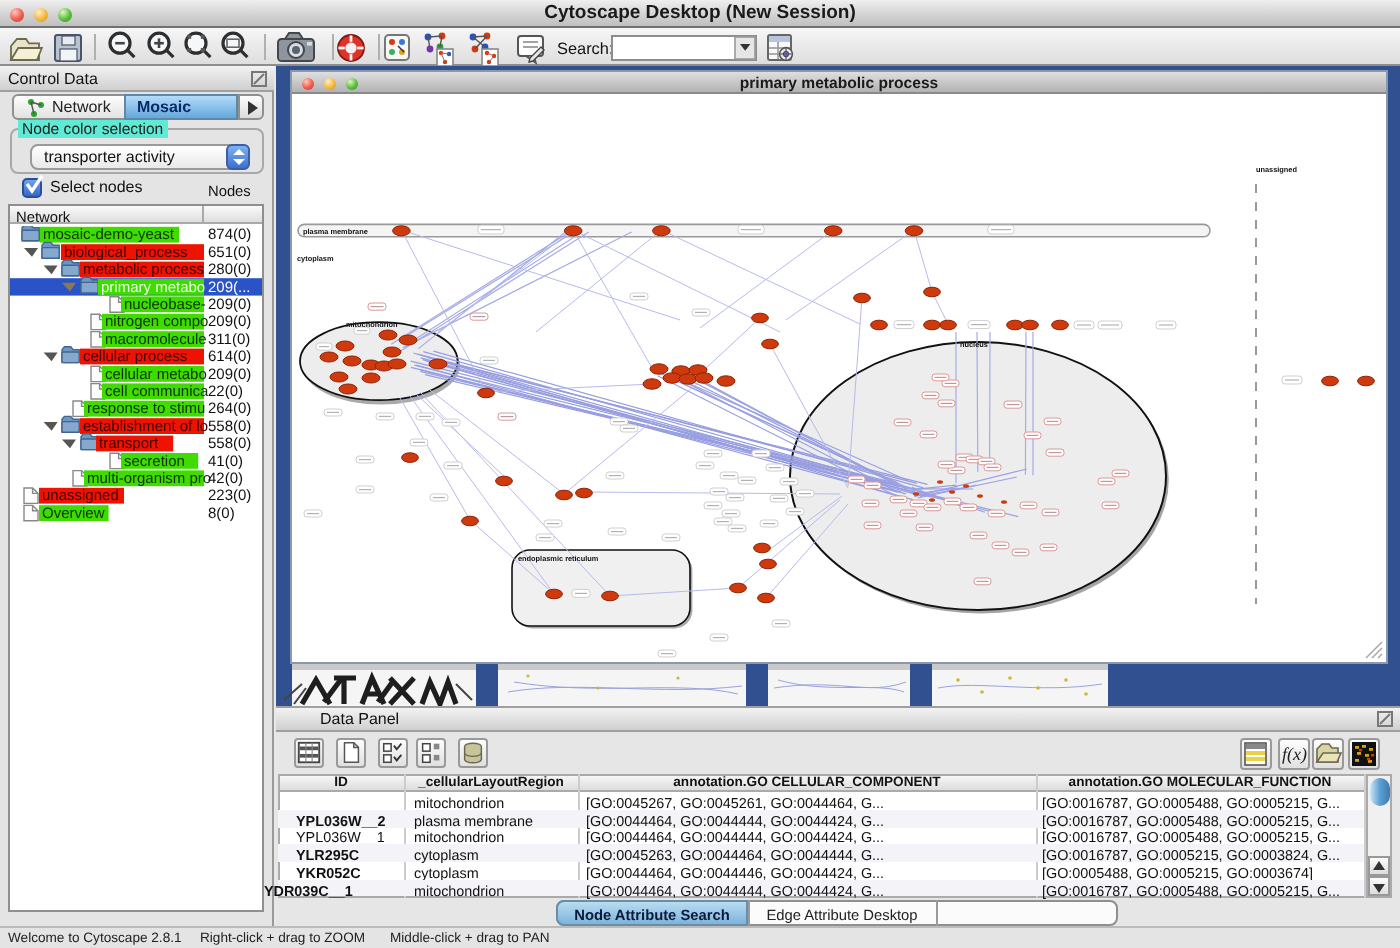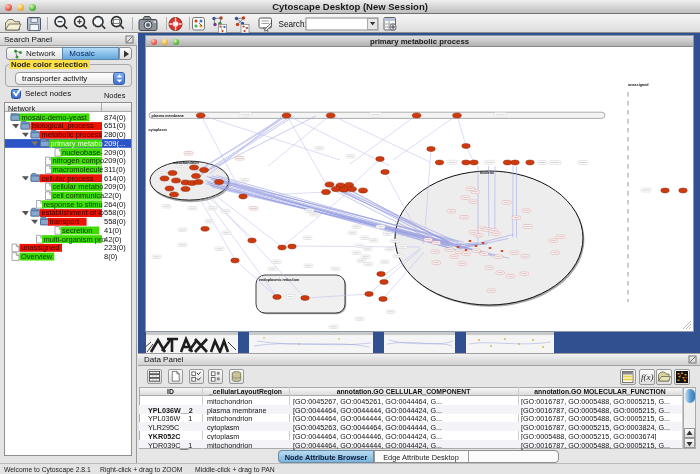--- a/index.html
+++ b/index.html
@@ -134,44 +134,44 @@
       <line x1="9" y1="6.8" x2="9" y2="12.2" stroke="#447" stroke-width="0.6"></line>
       <line x1="6.3" y1="9.5" x2="11.7" y2="9.5" stroke="#447" stroke-width="0.6"></line>
 </g>
 </svg>
 <div class="sep" style="left:46.5px"></div>
 <div class="sep" style="left:131.5px"></div>
 <div class="sep" style="left:165.5px"></div>
 <div class="sep" style="left:188.5px"></div>
 <div class="abs" style="left:0;top:33px;width:137px;height:430px;background:#e4e4e4;border-right:1px solid #9a9a9a"></div>
 <div class="abs" style="left:0;top:33px;width:137px;height:13px;background:linear-gradient(#f2f2f2,#d0d0d0);border-bottom:1px solid #a0a0a0"></div>
-<div class="abs" style="left:4px;top:35px;font-size:8px;color:#111">Search Panel</div>
+<div class="abs" style="left:4px;top:35px;font-size:8px;color:#111">Control Data</div>
 <svg class="abs" style="left:125px;top:35px" width="9" height="9">
     <rect x="1" y="1" width="7" height="7" fill="none" stroke="#777" stroke-width="1"></rect>
     <line x1="2" y1="7" x2="7" y2="2" stroke="#777" stroke-width="1"></line>
   </svg>
 <div class="abs" style="left:6px;top:47px;width:113px;height:13px;background:linear-gradient(#fdfdfd,#e2e2e2);border:1px solid #8f8f8f;border-radius:3px 0 0 3px"></div>
 <div class="abs" style="left:62px;top:47px;width:57px;height:13px;background:linear-gradient(#b4dbf8,#64a8dc);border:1px solid #5f87a8"></div>
 <div class="abs" style="left:119px;top:47px;width:13px;height:13px;background:linear-gradient(#fdfdfd,#dcdcdc);border:1px solid #8f8f8f;border-radius:0 3px 3px 0"></div>
 <svg class="abs" style="left:122px;top:50px" width="8" height="8">
     <path d="M2 0.5 L7 4 L2 7.5 z" fill="#333"></path>
   </svg>
 <svg class="abs" style="left:13px;top:49px" width="10" height="10">
 <circle cx="2.5" cy="2" r="1.5" fill="#2aa52a"></circle>
     <circle cx="7.5" cy="3.5" r="1.5" fill="#2aa52a"></circle>
     <circle cx="4" cy="8" r="1.5" fill="#2aa52a"></circle>
 <g stroke="#555" stroke-width="0.7">
       <line x1="2.5" y1="2" x2="7.5" y2="3.5"></line>
       <line x1="2.5" y1="2" x2="4" y2="8"></line>
     </g>
   </svg>
 <div class="abs" style="left:26px;top:49px;font-size:8px;color:#222">Network</div>
-<div class="abs" style="left:62px;top:49px;width:40px;text-align:center;font-size:8px;font-weight:normal;color:#0a2a6a">Mosaic</div>
+<div class="abs" style="left:62px;top:49px;width:40px;text-align:center;font-size:8px;font-weight:bold;color:#0a2a6a">Mosaic</div>
 <div class="abs" style="left:5px;top:64px;width:127px;height:23px;border:1px solid #a8a8a8;border-radius:4px"></div>
-<div class="abs" style="left:9px;top:60px;background:#fde047;padding:0 2px;font-size:7.8px;font-weight:bold;color:#222">Node color selection</div>
+<div class="abs" style="left:9px;top:60px;background:#5eead4;padding:0 2px;font-size:7.8px;font-weight:normal;color:#222">Node color selection</div>
 <div class="abs" style="left:15px;top:71.5px;width:110px;height:13px;background:linear-gradient(#ffffff,#e9e9e9);border:1px solid #9a9a9a;border-radius:4px"></div>
 <div class="abs" style="left:113px;top:71.5px;width:12px;height:13px;background:linear-gradient(#7fb2f0,#3d6fd0);border:1px solid #3a5fa8;border-radius:3px"></div>
 <svg class="abs" style="left:114.5px;top:73.5px" width="9" height="9">
     <path d="M4.5 0.5 L7.5 3.5 L1.5 3.5 z" fill="#fff"></path>
     <path d="M4.5 8.5 L7.5 5.5 L1.5 5.5 z" fill="#fff"></path>
   </svg>
 <div class="abs" style="left:22px;top:74px;font-size:8px;color:#111">transporter activity</div>
 <div class="abs" style="left:11px;top:88.5px;width:10px;height:10px;background:linear-gradient(#6ea4e8,#3468c8);border:1px solid #2a4f9a;border-radius:2.5px"></div>
 <svg class="abs" style="left:11px;top:85.5px" width="12" height="12">
     <path d="M2.5 6 L5 9.5 L10 2" fill="none" stroke="#fff" stroke-width="1.7"></path>
@@ -691,21 +691,21 @@
       <circle cx="380" cy="12" r="0.9"></circle>
       <circle cx="394" cy="8" r="0.9"></circle>
       <circle cx="404" cy="15" r="0.9"></circle>
       <circle cx="125" cy="6" r="0.8"></circle>
       <circle cx="160" cy="12" r="0.8"></circle>
       <circle cx="200" cy="7" r="0.8"></circle>
     </g>
 </svg>
 <div class="abs" style="left:138px;top:353px;width:562px;height:110px;background:#e6e6e6"></div>
 <div class="abs" style="left:138px;top:353px;width:562px;height:13px;background:linear-gradient(#f2f2f2,#d0d0d0);border-top:1px solid #9f9f9f;border-bottom:1px solid #a0a0a0"></div>
-<div class="abs" style="left:144px;top:355px;font-size:8px;color:#111">Data Panel</div>
+<div class="abs" style="left:160px;top:355px;font-size:8px;color:#111">Data Panel</div>
 <svg class="abs" style="left:688px;top:355px" width="9" height="9">
     <rect x="1" y="1" width="7" height="7" fill="none" stroke="#777" stroke-width="1"></rect>
     <line x1="2" y1="7" x2="7" y2="2" stroke="#777" stroke-width="1"></line>
   </svg>
 <div class="icobtn" style="left:147px;top:369px;width:15px;height:15px"></div>
 <svg class="abs" style="left:148px;top:370px" width="13" height="13" viewBox="0 0 13 14">
     <rect x="1" y="1.5" width="11" height="10.5" fill="#fff" stroke="#444" stroke-width="1"></rect>
     <rect x="1.5" y="3.5" width="10" height="2" fill="#555"></rect>
     <rect x="1.5" y="7.5" width="10" height="2" fill="#555"></rect>
     <line x1="4.8" y1="1.5" x2="4.8" y2="12" stroke="#888" stroke-width="0.6"></line>
@@ -787,45 +787,45 @@
 <div class="abs" style="left:139px;top:404.9px;width:543px;height:8.7px;background:#f4f4f8"></div>
 <div class="abs" style="left:148px;top:405.7px;font-size:7.2px;font-weight:bold;color:#111">YPL036W__2</div>
 <div class="abs" style="left:207px;top:405.7px;font-size:7.2px;color:#111">plasma membrane</div>
 <div class="abs" style="left:293px;top:405.7px;font-size:7.2px;color:#111;width:224px;white-space:nowrap;overflow:hidden">[GO:0044464, GO:0044444, GO:0044424, G...</div>
 <div class="abs" style="left:521px;top:405.7px;font-size:7.2px;color:#111;width:160px;white-space:nowrap;overflow:hidden">[GO:0016787, GO:0005488, GO:0005215, G...</div>
 <div class="abs" style="left:148px;top:414.4px;font-size:7.2px;font-weight:normal;color:#111">YPL036W__1</div>
 <div class="abs" style="left:207px;top:414.4px;font-size:7.2px;color:#111">mitochondrion</div>
 <div class="abs" style="left:293px;top:414.4px;font-size:7.2px;color:#111;width:224px;white-space:nowrap;overflow:hidden">[GO:0044464, GO:0044444, GO:0044424, G...</div>
 <div class="abs" style="left:521px;top:414.4px;font-size:7.2px;color:#111;width:160px;white-space:nowrap;overflow:hidden">[GO:0016787, GO:0005488, GO:0005215, G...</div>
 <div class="abs" style="left:139px;top:422.3px;width:543px;height:8.7px;background:#f4f4f8"></div>
-<div class="abs" style="left:148px;top:423.1px;font-size:7.2px;font-weight:normal;color:#111">YLR295C</div>
+<div class="abs" style="left:148px;top:423.1px;font-size:7.2px;font-weight:bold;color:#111">YLR295C</div>
 <div class="abs" style="left:207px;top:423.1px;font-size:7.2px;color:#111">cytoplasm</div>
 <div class="abs" style="left:293px;top:423.1px;font-size:7.2px;color:#111;width:224px;white-space:nowrap;overflow:hidden">[GO:0045263, GO:0044464, GO:0044444, G...</div>
 <div class="abs" style="left:521px;top:423.1px;font-size:7.2px;color:#111;width:160px;white-space:nowrap;overflow:hidden">[GO:0016787, GO:0005215, GO:0003824, G...</div>
 <div class="abs" style="left:148px;top:431.8px;font-size:7.2px;font-weight:bold;color:#111">YKR052C</div>
 <div class="abs" style="left:207px;top:431.8px;font-size:7.2px;color:#111">cytoplasm</div>
 <div class="abs" style="left:293px;top:431.8px;font-size:7.2px;color:#111;width:224px;white-space:nowrap;overflow:hidden">[GO:0044464, GO:0044446, GO:0044424, G...</div>
 <div class="abs" style="left:521px;top:431.8px;font-size:7.2px;color:#111;width:160px;white-space:nowrap;overflow:hidden">[GO:0005488, GO:0005215, GO:0003674]</div>
 <div class="abs" style="left:139px;top:439.7px;width:543px;height:8.7px;background:#f4f4f8"></div>
-<div class="abs" style="left:148px;top:440.5px;font-size:7.2px;font-weight:normal;color:#111">YDR039C__1</div>
+<div class="abs" style="left:132px;top:440.5px;font-size:7.2px;font-weight:bold;color:#111">YDR039C__1</div>
 <div class="abs" style="left:207px;top:440.5px;font-size:7.2px;color:#111">mitochondrion</div>
 <div class="abs" style="left:293px;top:440.5px;font-size:7.2px;color:#111;width:224px;white-space:nowrap;overflow:hidden">[GO:0044464, GO:0044444, GO:0044424, G...</div>
 <div class="abs" style="left:521px;top:440.5px;font-size:7.2px;color:#111;width:160px;white-space:nowrap;overflow:hidden">[GO:0016787, GO:0005488, GO:0005215, G...</div>
 <div class="abs" style="left:683px;top:387px;width:13px;height:62px;background:#f0f0f0;border:1px solid #aaa"></div>
 <div class="abs" style="left:684.5px;top:389px;width:10px;height:14px;background:linear-gradient(90deg,#cfe4f7,#5b9fd4 50%,#3d7ab0);border-radius:5px"></div>
 <div class="abs" style="left:684px;top:428px;width:11px;height:10px;background:linear-gradient(#fdfdfd,#dcdcdc);border:1px solid #999"></div>
 <div class="abs" style="left:684px;top:438px;width:11px;height:10px;background:linear-gradient(#fdfdfd,#dcdcdc);border:1px solid #999"></div>
 <svg class="abs" style="left:685px;top:429px" width="9" height="8">
     <path d="M4.5 1.5 L7.5 6 L1.5 6 z" fill="#333"></path>
   </svg>
 <svg class="abs" style="left:685px;top:440px" width="9" height="8">
     <path d="M4.5 6.5 L7.5 2 L1.5 2 z" fill="#333"></path>
   </svg>
 <div class="abs" style="left:278px;top:450px;width:281px;height:13px;background:#fbfbfb;border:1px solid #8f8f8f;border-radius:4px"></div>
 <div class="abs" style="left:278px;top:450px;width:96px;height:13px;background:linear-gradient(#b8dcf2,#7db4dc);border:1px solid #6a8ea8;border-radius:4px 0 0 4px"></div>
 <div class="abs" style="left:374px;top:450px;width:1px;height:13px;background:#9a9a9a"></div>
 <div class="abs" style="left:468px;top:450px;width:1px;height:13px;background:#9a9a9a"></div>
-<div class="abs" style="left:278px;top:452.5px;width:96px;text-align:center;font-size:7.4px;font-weight:bold;color:#0a1a3a">Node Attribute Browser</div>
+<div class="abs" style="left:278px;top:452.5px;width:96px;text-align:center;font-size:7.4px;font-weight:bold;color:#0a1a3a">Node Attribute Search</div>
 <div class="abs" style="left:374px;top:452.5px;width:94px;text-align:center;font-size:7.4px;color:#222">Edge Attribute Desktop</div>
 <div class="abs" style="left:468px;top:478px;width:77px;text-align:right;font-size:7.4px;color:#222">Network Attribute Browser</div>
 <div class="abs" style="left:0;top:463px;width:700px;height:11px;background:#e4e4e4;border-top:1px solid #bbb"></div>
 <div class="abs st" style="left:4px;font-size:6.8px;color:#222">Welcome to Cytoscape 2.8.1</div>
 <div class="abs st" style="left:100px;font-size:6.8px;color:#222">Right-click + drag to ZOOM</div>
 <div class="abs st" style="left:195px;font-size:6.8px;color:#222">Middle-click + drag to PAN</div>
 </body></html>

